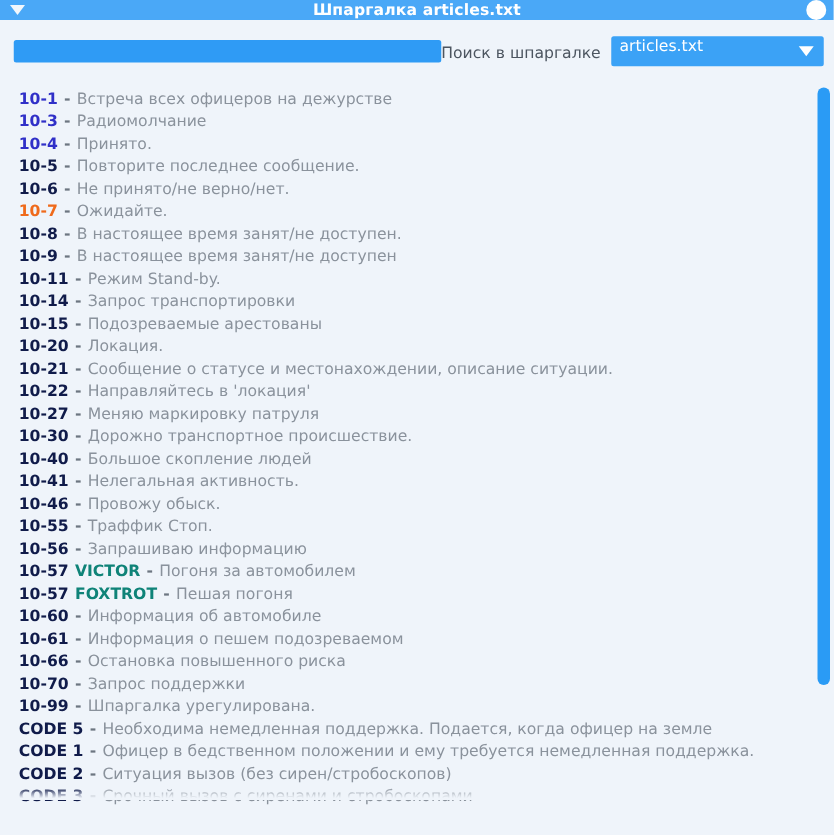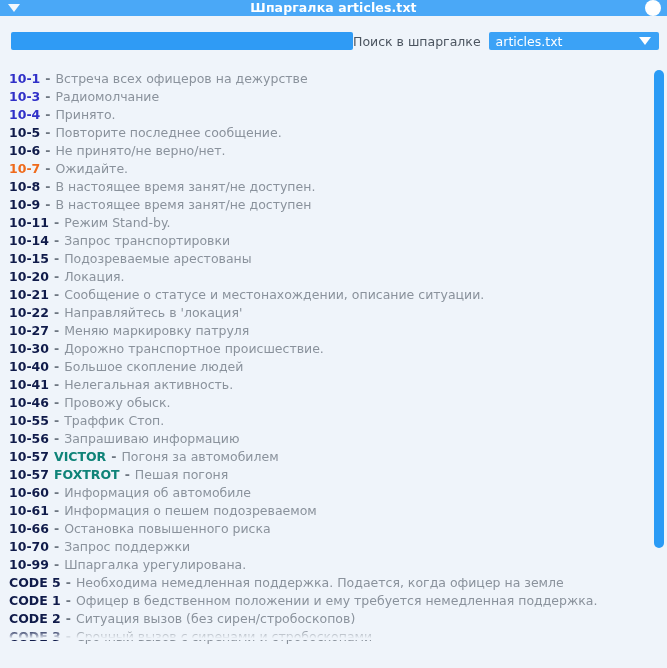--- a/index.html
+++ b/index.html
@@ -88,28 +88,28 @@
   .search-input::placeholder { color: #d6ecff; }
   .search-label {
     margin-left: auto;
     margin-right: 8px;
     color: #4c5560;
     font-size: 12.5px;
     white-space: nowrap;
   }
   .file-select {
     width: 204px;
-    height: 18px;
+    height: 24px;
     margin-right: 4px;
     background: #3ba2f6;
     border: none;
     border-radius: 2px;
     position: relative;
     display: flex;
-    align-items: center;
+    align-items: flex-start;
     cursor: pointer;
   }
   .file-select-value {
     color: #ffffff;
     font-size: 12.5px;
     padding-left: 7px;
     white-space: nowrap;
   }
   .file-select-arrow {
     position: absolute;
@@ -129,21 +129,21 @@
     background: #eff4fa;
     overflow: hidden;
   }
   .list {
     padding: 4px 0 0 0;
   }
   .row {
     display: block;
     height: 18px;
     line-height: 18px;
-    padding-left: 9px;
+    padding-left: 15px;
     font-size: 12.5px;
     white-space: nowrap;
     overflow: hidden;
     cursor: default;
   }
   .row .code {
     font-weight: 700;
   }
   .row .sub {
     font-weight: 700;

